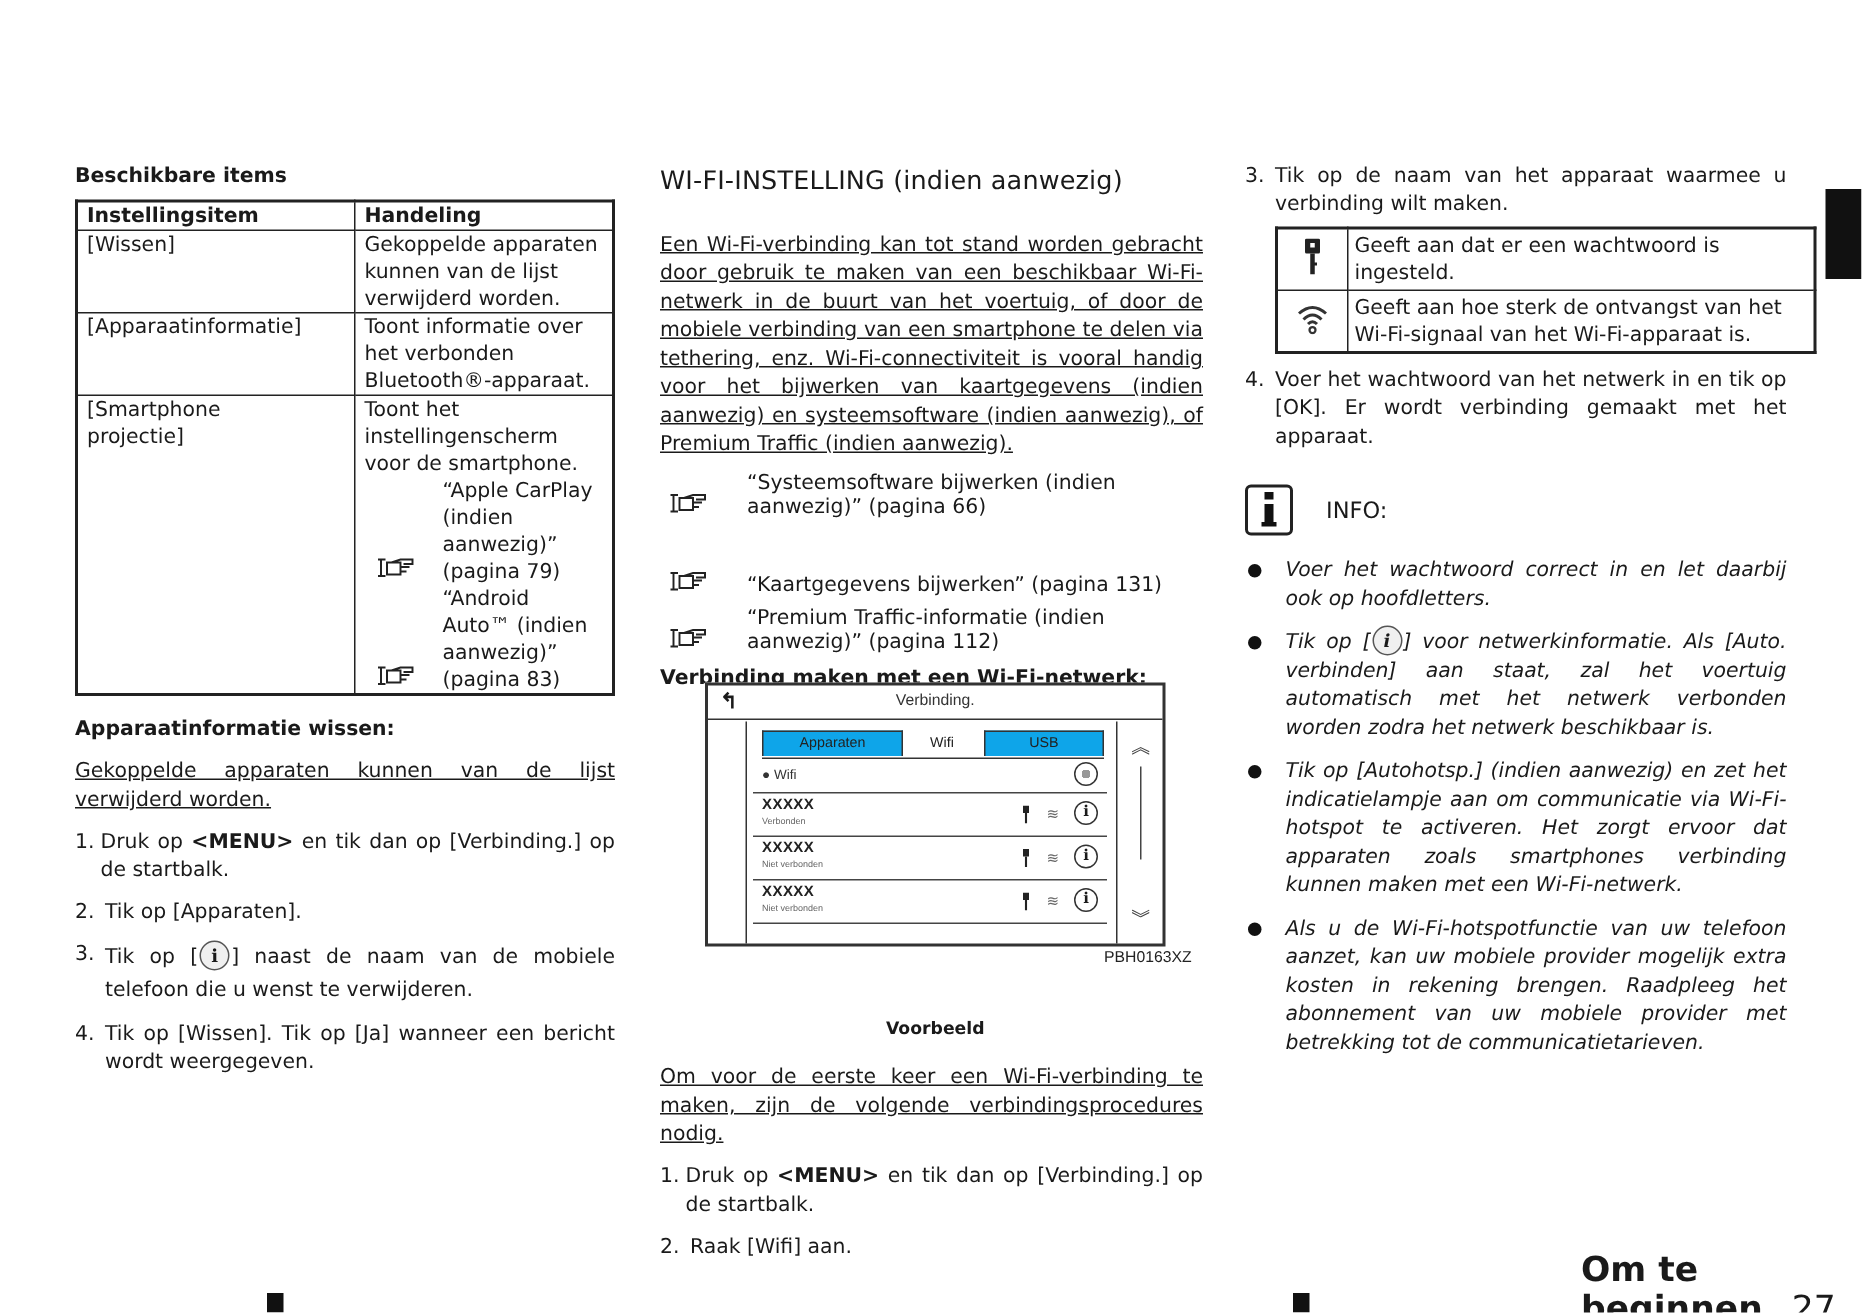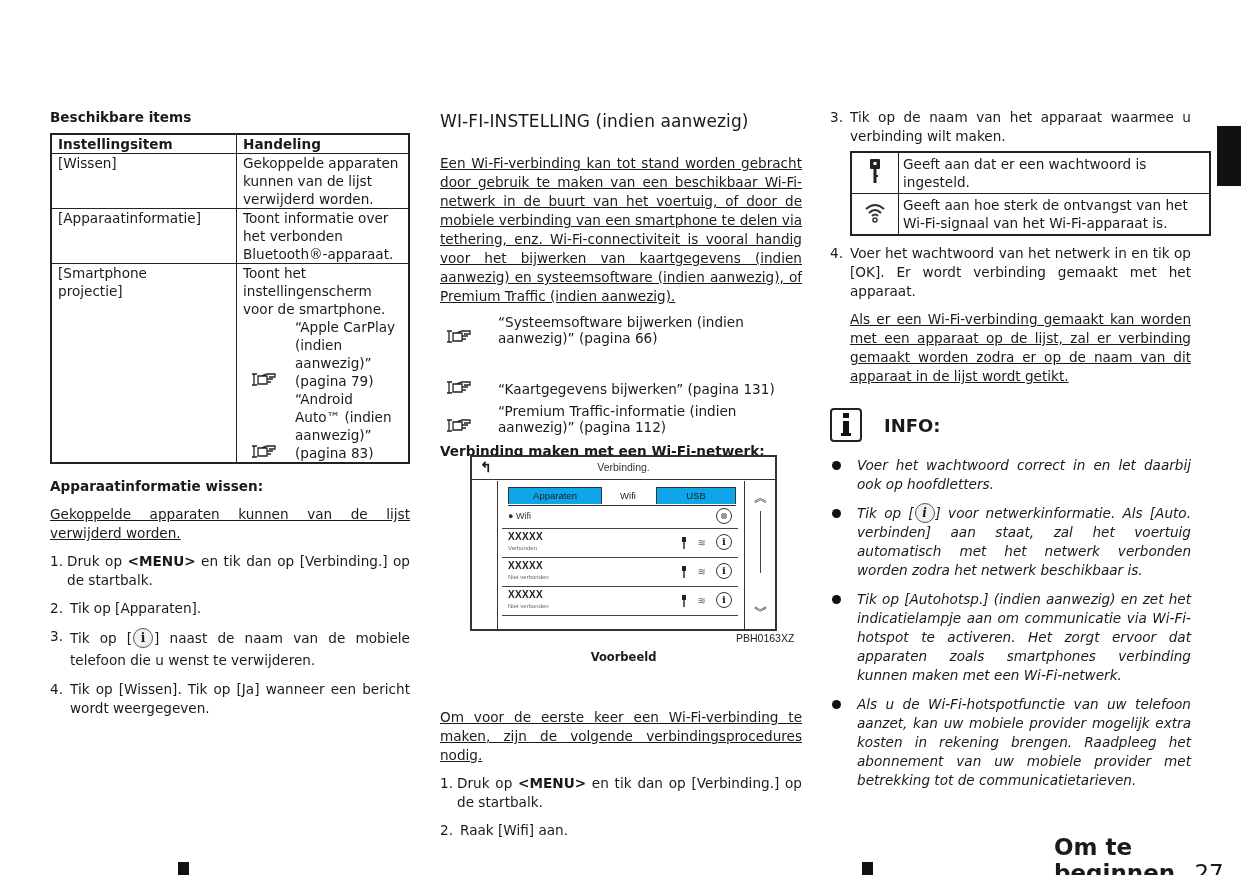--- a/index.html
+++ b/index.html
@@ -49,29 +49,29 @@
   .screen .row .wl { position:absolute; left:6px; top:6px; font-size:9px; color:#333; }
   .screen .row .ic-key { position:absolute; right:52px; top:8px; width:4px; height:12px; }
   .screen .row .ic-wifi { position:absolute; right:32px; top:8px; font-size:10px; color:#666; }
   .screen .row .ic-info { position:absolute; right:6px; top:5px; width:14px; height:14px; border:1.5px solid #333; border-radius:50%; font-size:10px; text-align:center; line-height:14px; font-family:"DejaVu Serif", serif; font-weight:bold; }
   .screen .row .ic-gear { position:absolute; right:6px; top:3px; width:14px; height:14px; border:1.5px solid #333; border-radius:50%; background:radial-gradient(circle, #999 0 3px, #fff 3px); }
   .screen .scroll-up { position:absolute; right:7px; top:32px; font-size:14px; color:#444; }
   .screen .scroll-down { position:absolute; right:7px; bottom:8px; font-size:14px; color:#444; }
   .screen .scroll-line { position:absolute; right:14px; top:54px; height:62px; border-left:1.5px solid #444; }
 
   .fig-code { position:absolute; left:736px; top:632px; font-family:"Liberation Sans", sans-serif; font-size:10.5px; color:#222; }
-  .fig-caption { position:absolute; left:440px; width:367px; top:650px; text-align:center; font-size:11.5px; font-weight:bold; }
+  .fig-caption { position:absolute; left:440px; width:367px; top:678px; text-align:center; font-size:11.5px; font-weight:bold; }
 
   table.icons { border-collapse:collapse; width:361px; border:2px solid #222; margin-top:5px; margin-bottom:8px;margin-left:20px; }
   table.icons td { border:1px solid #222; vertical-align:top; padding:2px 4px; line-height:18px; font-size:13.6px; }
   table.icons td.ic { width:46px; text-align:center; vertical-align:middle; padding:0; }
 
   .info-box { display:flex; align-items:center; margin:22px 0 14px 0; }
   .info-box .ib { width:28px; height:30px; border:2px solid #222; border-radius:4px; display:flex; align-items:center; justify-content:center; }
-  .info-box .lbl { margin-left:22px; font-weight:bold; font-size:18px; }
+  .info-box .lbl { margin-left:22px; font-weight:normal; font-size:15px; }
   ul.bullets { list-style:none; padding:0; margin:0; }
   ul.bullets li { display:flex; margin-bottom:10px; }
   ul.bullets li .dot { width:27px; flex:none; position:relative; }
   ul.bullets li .dot::before { content:""; position:absolute; left:2px; top:5px; width:9px; height:9px; border-radius:50%; background:#111; }
   ul.bullets li .txt { flex:1; text-align:justify; line-height:19px;font-style:italic; }
 
   .tab-marker { position:absolute; left:1217px; top:126px; width:24px; height:60px; background:#111; }
   .footer { position:absolute; top:834px; left:1010px; font-size:23px;margin-left:44px; }
   .footer .sect { font-weight:bold; }
   .footer .pg { margin-left:12px; }
@@ -269,21 +269,20 @@
       <td>Geeft aan hoe sterk de ontvangst van het Wi-Fi-signaal van het Wi-Fi-apparaat is.</td>
     </tr>
   </tbody>
     </table>
   <ol class="steps">
     <li>
       <span class="num" style="width:20px">4.</span>
       <span class="txt">Voer het wachtwoord van het netwerk in en tik op [OK]. Er wordt verbinding gemaakt met het apparaat.</span>
     </li>
   </ol>
-  <p class="just" style="margin:9px 0 0 20px;">Als er een Wi-Fi-verbinding gemaakt kan worden met een apparaat op de lijst, zal er verbinding gemaakt worden zodra er op de naam van dit apparaat in de lijst wordt getikt.</p>
 
   <div class="info-box">
     <span class="ib">
       <svg width="12" height="24" viewBox="0 0 12 24">
           <rect x="3" y="0" width="6" height="5" fill="#111"></rect>
           <rect x="3" y="8" width="6" height="13" fill="#111"></rect>
           <rect x="1" y="20" width="10" height="3" fill="#111"></rect>
         </svg>
     </span>
     <span class="lbl">INFO:</span>

